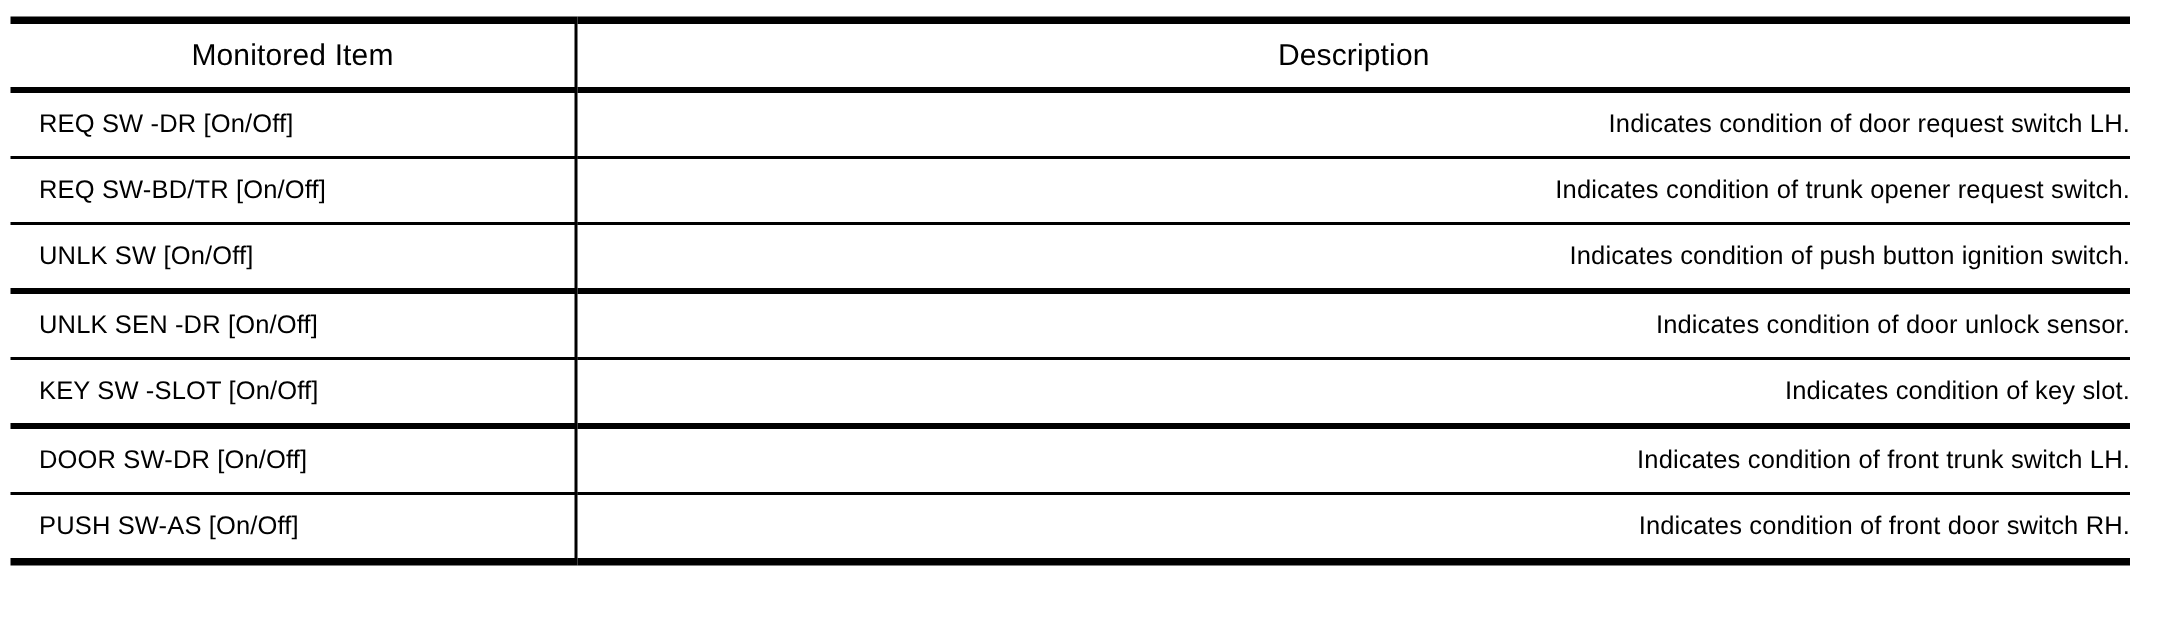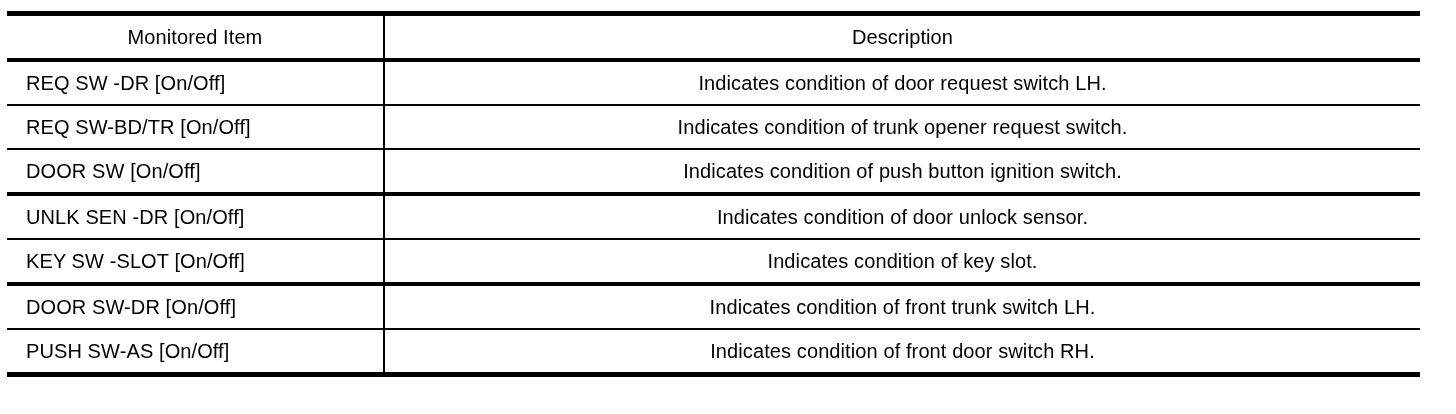--- a/index.html
+++ b/index.html
@@ -59,32 +59,32 @@
     border-top: 5px solid #000000;
     border-bottom: 4px solid #000000;
   }
   thead th.th-item {
     border-right: 2px solid #000000;
   }
 
   
   tbody tr td {
     height: 42px;
-    font-size: 20px;
+    font-size: 17px;
     letter-spacing: 0.1px;
   }
   tbody td.cell-item {
     border-right: 2px solid #000000;
     padding-left: 19px;
     text-align: left;
     white-space: nowrap;
   }
   tbody td.cell-desc {
     padding-left: 0;
-    text-align: center;
+    text-align: right;
     white-space: nowrap;
   }
 
   
   tbody tr.sep-thin > td { border-bottom: 2px solid #000000; }
   tbody tr.sep-thick > td { border-bottom: 4px solid #000000; }
   tbody tr.sep-bottom > td { border-bottom: 5px solid #000000; }
 
   .cell-text {
     display: inline-block;
@@ -123,21 +123,21 @@
         <tr class="sep-thin">
           <td class="cell-item">
             <span class="cell-text">REQ SW-BD/TR [On/Off]</span>
           </td>
           <td class="cell-desc">
             <span class="cell-text">Indicates condition of trunk opener request switch.</span>
           </td>
         </tr>
         <tr class="sep-thick">
           <td class="cell-item">
-            <span class="cell-text">DOOR SW [On/Off]</span>
+            <span class="cell-text">UNLK SW [On/Off]</span>
           </td>
           <td class="cell-desc">
             <span class="cell-text">Indicates condition of push button ignition switch.</span>
           </td>
         </tr>
         <tr class="sep-thin">
           <td class="cell-item">
             <span class="cell-text">UNLK SEN -DR [On/Off]</span>
           </td>
           <td class="cell-desc">

